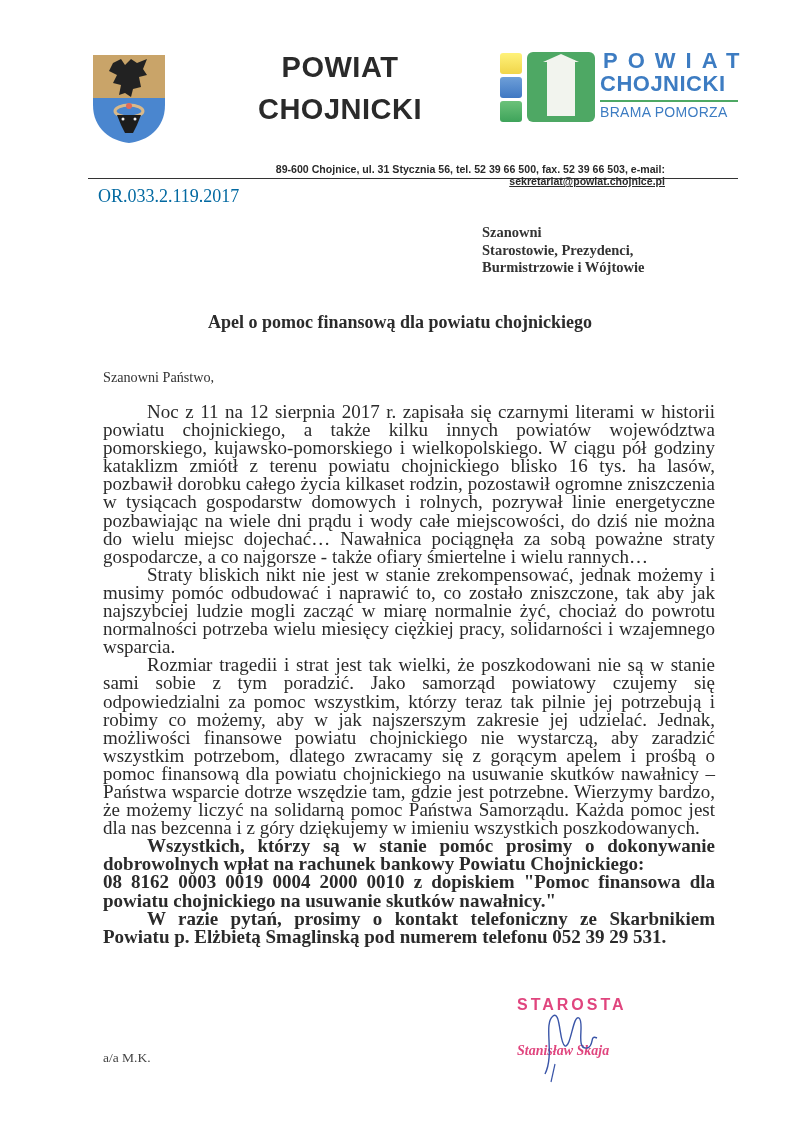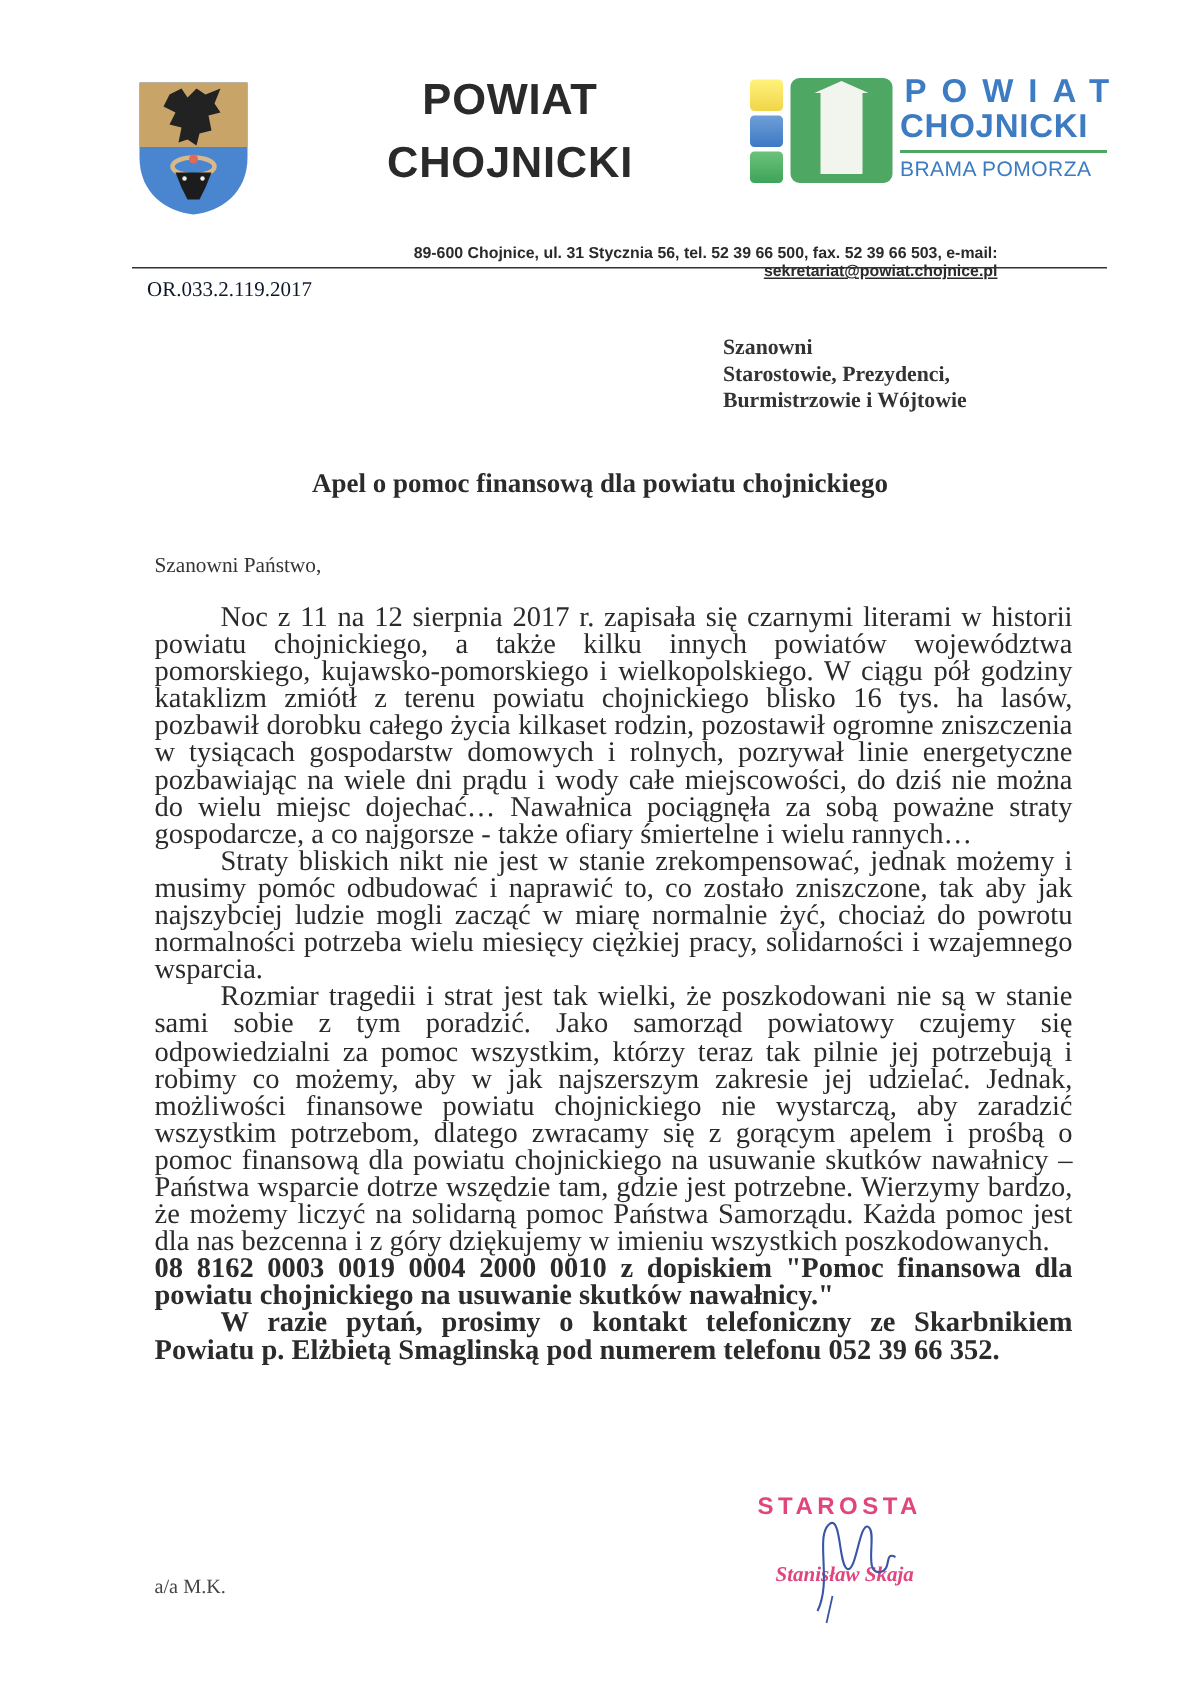--- a/index.html
+++ b/index.html
@@ -18,33 +18,33 @@
   #logo-tower { position: absolute; left: 20px; top: 8px; width: 28px; height: 56px; background: #f2f4ee; }
   #logo-tower:before { content: ""; position: absolute; left: -4px; top: -6px; width: 0; height: 0; border-left: 18px solid transparent; border-right: 18px solid transparent; border-bottom: 8px solid #f2f4ee; }
   #logo-w1 { position: absolute; left: 103px; top: -4px; font-family: "Liberation Sans", sans-serif; font-size: 22px; font-weight: bold; color: #3d7cc2; letter-spacing: 10px; }
   #logo-w2 { position: absolute; left: 100px; top: 19px; font-family: "Liberation Sans", sans-serif; font-size: 22px; font-weight: bold; color: #3d7cc2; letter-spacing: 0.5px; }
   #logo-line { position: absolute; left: 100px; top: 48px; width: 138px; height: 2px; background: #4ea864; }
   #logo-w3 { position: absolute; left: 100px; top: 52px; font-family: "Liberation Sans", sans-serif; font-size: 14px; color: #3d7cc2; letter-spacing: 0.3px; }
 
   #address { left: 120px; top: 163px; width: 545px; text-align: right; font-family: "Liberation Sans", sans-serif; font-size: 10.6px; font-weight: bold; color: #2a2a2a; }
   #address a { color: #2a2a2a; text-decoration: underline; }
   #rule { left: 88px; top: 178px; width: 650px; height: 1px; background: #333; }
-  #ref { left: 98px; top: 186px; font-size: 14px; color: #0f172a; }
+  #ref { left: 98px; top: 186px; font-size: 18px; color: #0369a1; }
 
   #addressee { left: 482px; top: 224px; font-size: 14.5px; font-weight: bold; line-height: 17.5px; color: #333; }
   #subject { left: 100px; top: 313px; width: 600px; text-align: center; font-size: 18px; font-weight: bold; line-height: 18px; color: #2b2b2b; }
   #salutation { left: 103px; top: 369px; font-size: 14.2px; color: #333; text-align: right; }
 
   #body { left: 103px; top: 403px; width: 612px; font-size: 19px; line-height: 18.1px; text-align: justify; color: #2b2b2b; }
   #body p { margin: 0; text-indent: 44px; }
   #body p.b { font-weight: bold; }
   #body p.noind { text-indent: 0; }
 
   #stamp { left: 505px; top: 996px; width: 150px; height: 80px; }
-  #stamp-title { position: absolute; left: 0; top: 0; font-family: "Liberation Sans", sans-serif; font-weight: bold; font-size: 16px; letter-spacing: 3px; color: #e0457e; }
+  #stamp-title { position: absolute; left: 12px; top: 0; font-family: "Liberation Sans", sans-serif; font-weight: bold; font-size: 16px; letter-spacing: 3px; color: #e0457e; }
   #stamp-name { position: absolute; left: 12px; top: 47px; font-family: "Liberation Serif", serif; font-style: italic; font-weight: bold; font-size: 14px; color: #e0457e; text-align: right; }
   #stamp-sig { position: absolute; left: 10px; top: 8px; width: 140px; height: 80px; }
   #initials { left: 103px; top: 1050px; font-size: 13.5px; color: #444; }
 </style>
 </head>
 <body>
 
 <svg id="coat" class="abs" viewBox="0 0 76 92">
   <path d="M2 2 H74 V52 C74 76 56 88 38 90 C20 88 2 76 2 52 Z" fill="#4a86cf"></path>
   <path d="M2 2 H74 V45 H2 Z" fill="#c9a469"></path>
@@ -90,22 +90,23 @@
 <div id="subject" class="abs">
   <div>Apel o pomoc finansową dla powiatu chojnickiego</div>
 </div>
 
 <div id="salutation" class="abs">Szanowni Państwo,</div>
 
 <div id="body" class="abs">
   <p>Noc z 11 na 12 sierpnia 2017 r. zapisała się czarnymi literami w historii powiatu chojnickiego, a także kilku innych powiatów województwa pomorskiego, kujawsko-pomorskiego i wielkopolskiego. W ciągu pół godziny kataklizm zmiótł z terenu powiatu chojnickiego blisko 16 tys. ha lasów, pozbawił dorobku całego życia kilkaset rodzin, pozostawił ogromne zniszczenia w tysiącach gospodarstw domowych i rolnych, pozrywał linie energetyczne pozbawiając na wiele dni prądu i wody całe miejscowości, do dziś nie można do wielu miejsc dojechać… Nawałnica pociągnęła za sobą poważne straty gospodarcze, a co najgorsze - także ofiary śmiertelne i wielu rannych…</p>
   <p>Straty bliskich nikt nie jest w stanie zrekompensować, jednak możemy i musimy pomóc odbudować i naprawić to, co zostało zniszczone, tak aby jak najszybciej ludzie mogli zacząć w miarę normalnie żyć, chociaż do powrotu normalności potrzeba wielu miesięcy ciężkiej pracy, solidarności i wzajemnego wsparcia.</p>
   <p>Rozmiar tragedii i strat jest tak wielki, że poszkodowani nie są w stanie sami sobie z tym poradzić. Jako samorząd powiatowy czujemy się odpowiedzialni za pomoc wszystkim, którzy teraz tak pilnie jej potrzebują i robimy co możemy, aby w jak najszerszym zakresie jej udzielać. Jednak, możliwości finansowe powiatu chojnickiego nie wystarczą, aby zaradzić wszystkim potrzebom, dlatego zwracamy się z gorącym apelem i prośbą o pomoc finansową dla powiatu chojnickiego na usuwanie skutków nawałnicy – Państwa wsparcie dotrze wszędzie tam, gdzie jest potrzebne. Wierzymy bardzo, że możemy liczyć na solidarną pomoc Państwa Samorządu. Każda pomoc jest dla nas bezcenna i z góry dziękujemy w imieniu wszystkich poszkodowanych.</p>
+  <p class="b">Wszystkich, którzy są w stanie pomóc prosimy o dokonywanie dobrowolnych wpłat na rachunek bankowy Powiatu Chojnickiego:</p>
   <p class="b noind">08 8162 0003 0019 0004 2000 0010 z dopiskiem "Pomoc finansowa dla powiatu chojnickiego na usuwanie skutków nawałnicy."</p>
-  <p class="b">W razie pytań, prosimy o kontakt telefoniczny ze Skarbnikiem Powiatu p. Elżbietą Smaglinską pod numerem telefonu 052 39 66 352.</p>
+  <p class="b">W razie pytań, prosimy o kontakt telefoniczny ze Skarbnikiem Powiatu p. Elżbietą Smaglinską pod numerem telefonu 052 39 29 531.</p>
 </div>
 
 <div id="stamp" class="abs">
   <div id="stamp-title">STAROSTA</div>
   <div id="stamp-name">Stanisław Skaja</div>
   <svg id="stamp-sig" viewBox="0 0 140 80">
     <path d="M30 70 C40 50 28 20 38 12 C46 6 44 40 50 42 C56 44 58 10 64 14 C70 18 60 46 72 44 C80 42 74 30 82 34" fill="none" stroke="#3a55a8" stroke-width="1.4"></path>
     <path d="M36 78 L40 60" fill="none" stroke="#3a55a8" stroke-width="1.2"></path>
   </svg>
 </div>

